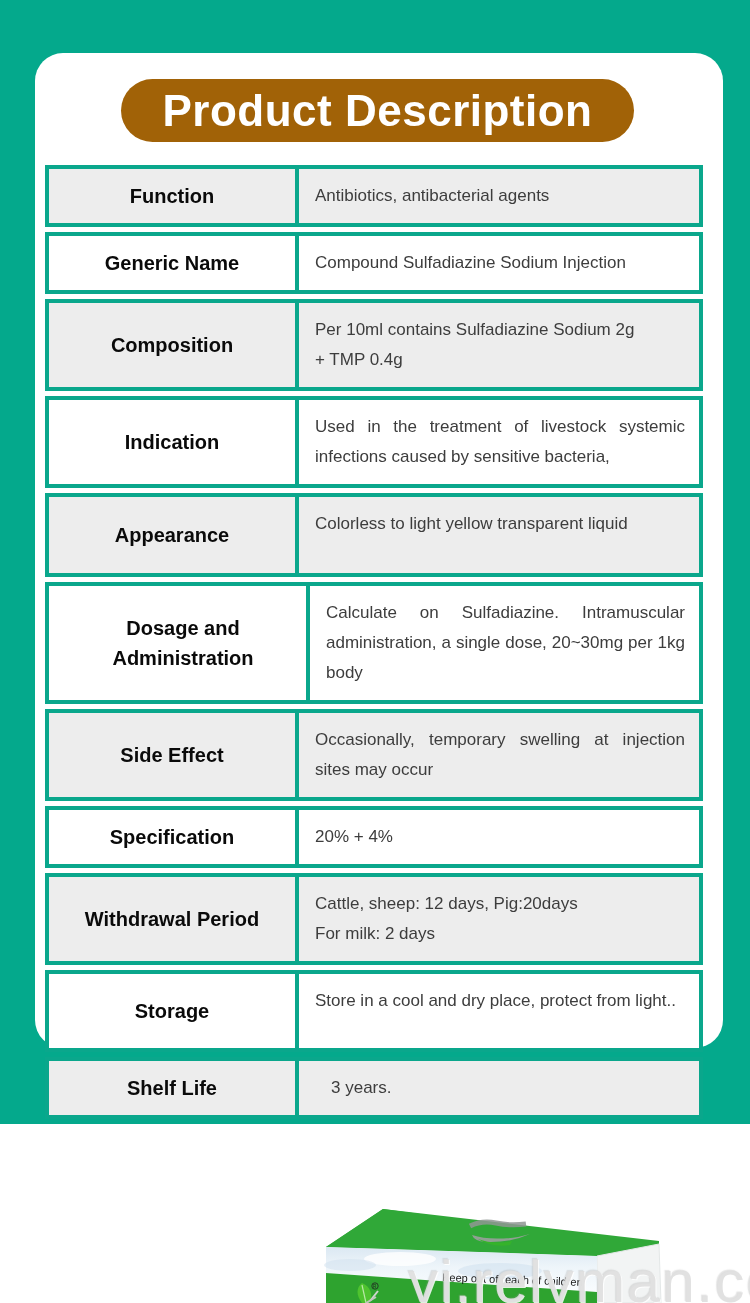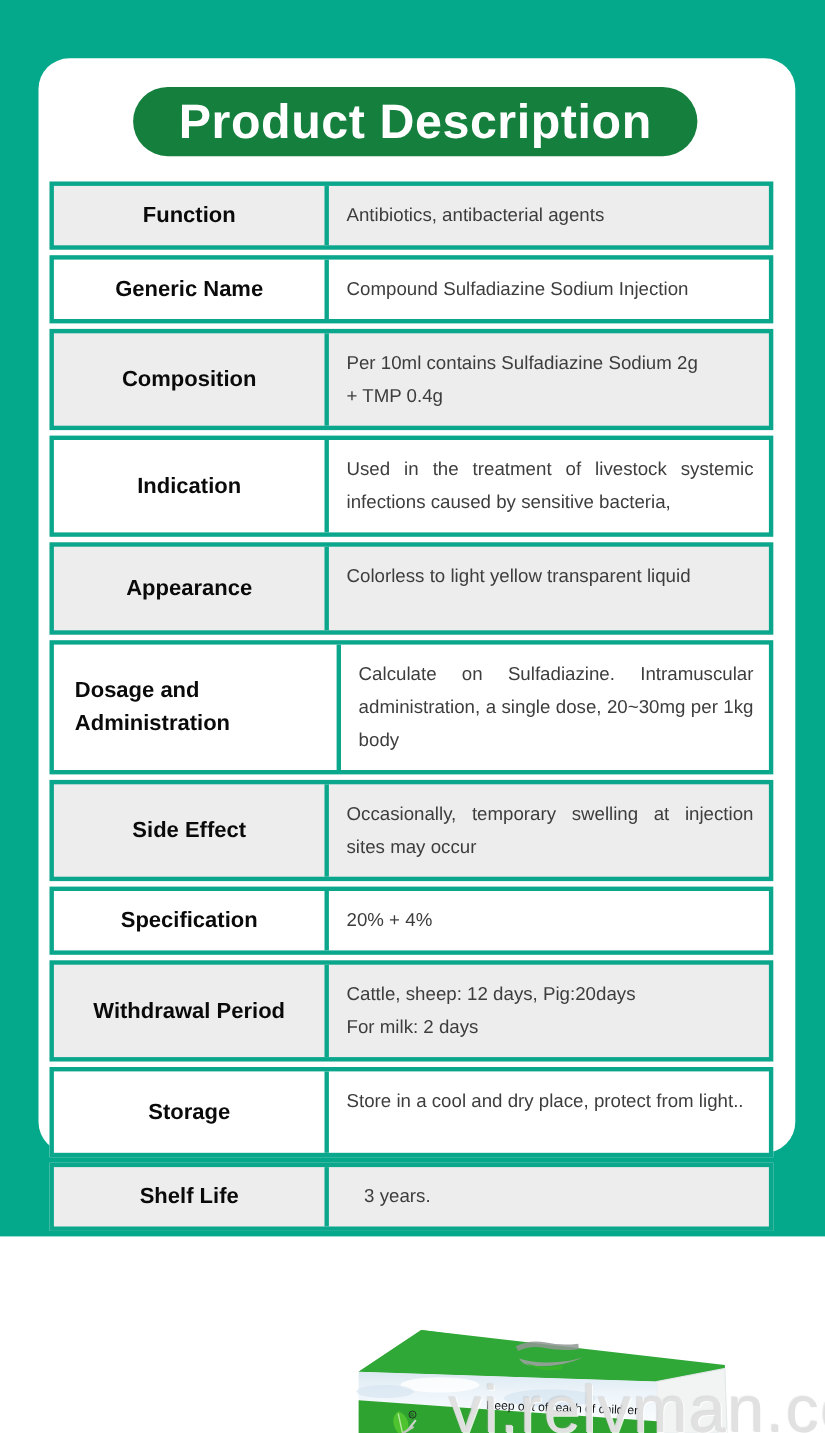--- a/index.html
+++ b/index.html
@@ -9,41 +9,41 @@
 
   
   .green-band { position:absolute; left:0; top:0; width:750px; height:1124px; background:#04a98c; }
 
   
   .card { position:absolute; left:35px; top:53px; width:688px; height:995px;
           background:#ffffff; border-radius:28px; }
 
   
   .title-pill { position:absolute; left:86px; top:26px; width:513px; height:63px;
-                background:#15803d; border-radius:32px;
+                background:#a16207; border-radius:32px;
                 display:flex; align-items:center; justify-content:center; }
   .title-pill span { color:#ffffff; font-size:44px; font-weight:bold; letter-spacing:0.5px; }
 
   
   .spec-table { position:absolute; left:10px; top:112px; width:658px; }
   .row { display:flex; border:4px solid #0aa78c; margin-bottom:5px; background:#ffffff; }
   .row:nth-child(odd) { background:#ededed; }
   .row:nth-child(1)  { min-height:54px; }
   .row:nth-child(2)  { min-height:60px; }
   .row:nth-child(3)  { min-height:84px; }
   .row:nth-child(4)  { min-height:56px; }
   .row:nth-child(5)  { min-height:84px; }
   .row:nth-child(6)  { min-height:106px;padding-left:11px; }
   .row:nth-child(7)  { min-height:84px; }
   .row:nth-child(8)  { min-height:54px; }
   .row:nth-child(9)  { min-height:84px; }
   .row:nth-child(10) { min-height:82px; }
   .row:nth-child(11) { min-height:55px;gap:16px; }
   .cl { width:250px; border-right:4px solid #0aa78c; display:flex; align-items:center;
-        justify-content:center; text-align:left; padding:4px 8px; }
+        justify-content:center; text-align:center; padding:4px 8px; }
   .cl span { font-size:20px; line-height:30px; font-weight:bold; color:#0a0a0a; }
   .cv { flex:1; display:flex; align-items:flex-start; padding:12px 14px 12px 16px; }
   .cv .txt { width:100%; font-size:17px; line-height:30px; color:#3d3d3d;
              text-align:justify; white-space:pre-line; }
 
   
   .box-art { position:absolute; left:0; top:1123px; width:750px; height:180px; }
 
   
   .watermark { position:absolute; left:408px; top:1247px; z-index:5;

